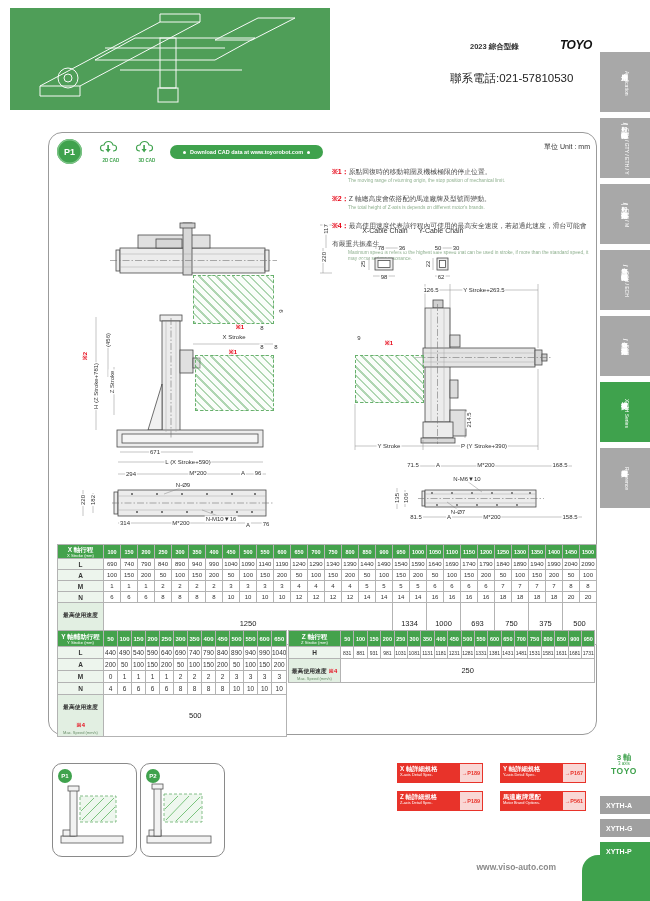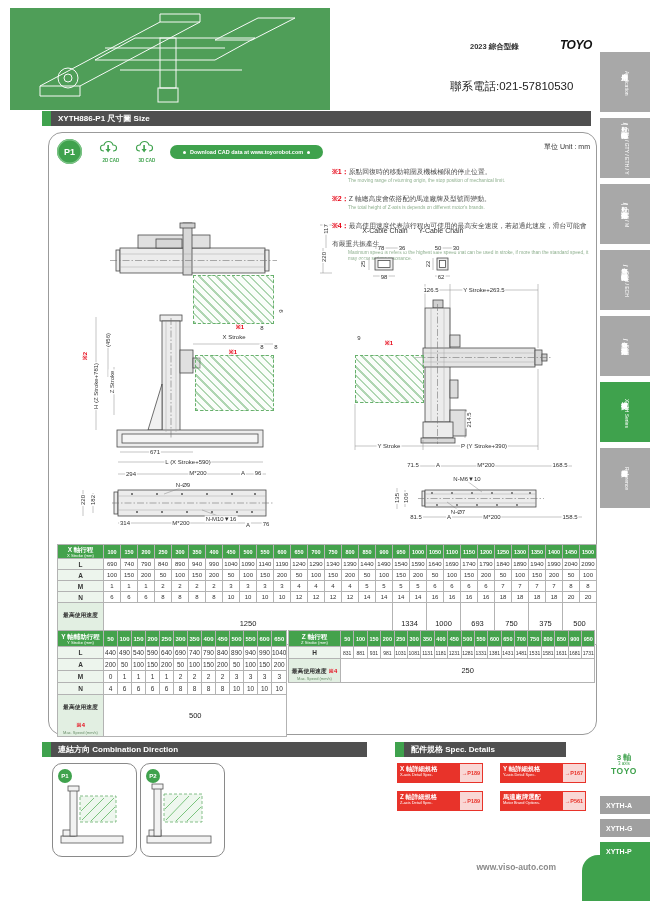--- a/index.html
+++ b/index.html
@@ -3,21 +3,21 @@
 <meta charset="utf-8">
 <style>
   html,body{margin:0;padding:0;background:#e9e9e9;}
   .page{position:relative;width:650px;height:901px;background:#fff;overflow:hidden;
         font-family:"Liberation Sans",sans-serif;color:#333;}
   
   .hero{position:absolute;left:10px;top:8px;width:320px;height:102px;background:#4f9e58;}
   .brand-edition{position:absolute;left:470px;top:42px;font-size:7.5px;font-weight:bold;color:#333;}
   .brand-logo{position:absolute;left:560px;top:38px;font-size:12px;font-weight:bold;font-style:italic;
               letter-spacing:-0.5px;color:#111;}
-  .phone{position:absolute;left:450px;top:79px;font-size:11.5px;color:#222;}
+  .phone{position:absolute;left:450px;top:71px;font-size:11.5px;color:#222;}
   
   .side-tab{position:absolute;left:600px;width:50px;height:60px;background:#a8a8a8;color:#fff;
             display:flex;align-items:center;justify-content:center;cursor:pointer;}
   .side-tab.active{background:#3fa24d;}
   .vtext{writing-mode:vertical-rl;text-align:center;display:flex;gap:2px;line-height:1.1;}
   .vtext .zh{font-size:6.5px;font-weight:bold;}
   .vtext .en{font-size:5px;}
   
   .secbar{position:absolute;left:42px;top:111px;display:flex;height:15px;}
   .secbar .sq{width:9px;height:15px;background:#3fa24d;}
@@ -148,24 +148,20 @@
         </div>
       </div>
       <div class="side-tab" style="top: 448px;">
         <div class="vtext">
           <span class="zh">參考資料</span>
           <span class="en">Reference</span>
         </div>
       </div>
     </div>
 
-  <div class="secbar">
-    <div class="sq"></div>
-    <div class="bar">XYTH886-P1 尺寸圖 Size</div>
-  </div>
 
   <div class="panel"></div>
   <div class="pbadge">P1</div>
 
   <div class="cadicon" style="left:94px;top:140px;">
     <svg width="24" height="15" viewBox="0 0 24 15">
       <path d="M5 11 q-3.5 0 -3.5 -3 q0 -3 3.5 -3 q1 -3.5 4.5 -3.5 q3.5 0 4.5 3.5 q3.5 0 3.5 3 q0 3 -3.5 3" fill="none" stroke="#3fa24d" stroke-width="1.2"></path>
       <rect x="8.3" y="5" width="1.6" height="4.5" fill="#3fa24d"></rect>
       <path d="M6.5 9 L11.7 9 L9.1 12.5 Z" fill="#3fa24d"></path>
     </svg>
@@ -780,27 +776,20 @@
             <th class="sl">
               <div><span class="szh">最高使用速度 </span><span class="smk">※4</span></div>
               <div class="sen">Max. Speed (mm/s)</div>
             </th>
             <td class="spv" colspan="19">250</td>
           </tr>
         </tbody>
       </table>
     </div>
 
-  <div class="secbar" style="left:42px;top:742px;">
-    <div class="sq"></div>
-    <div class="bar" style="width:316px;">
-      <span>連結方向</span>&nbsp;
-      <span style="font-weight:bold;">Combination Direction</span>
-    </div>
-  </div>
 
   <div class="combo-panel" style="left:52px;">
     <div class="combo-badge">P1</div>
     <svg width="80" height="88" viewBox="0 0 80 88">
       <g stroke="#555" stroke-width="0.8" fill="#f2f2f2">
         <rect x="8" y="72" width="62" height="7"></rect>
         <rect x="10" y="66" width="12" height="6"></rect>
         <rect x="17" y="26" width="7" height="46"></rect>
         <rect x="15" y="22" width="11" height="5"></rect>
       </g>
@@ -825,27 +814,20 @@
       <rect x="23" y="30" width="38" height="28" fill="#eef7ee" stroke="#67b06c" stroke-dasharray="3 2" stroke-width="0.8"></rect>
       <g stroke="#7cc47e" stroke-width="1">
         <line x1="25" y1="56" x2="48" y2="32"></line>
           <line x1="35" y1="57" x2="59" y2="33"></line>
           <line x1="46" y1="57" x2="60" y2="43"></line>
           <line x1="24" y1="45" x2="37" y2="32"></line>
       </g>
     </svg>
   </div>
 
-  <div class="secbar" style="left:395px;top:742px;">
-    <div class="sq"></div>
-    <div class="bar" style="width:162px;">
-      <span>配件規格</span>&nbsp;
-      <span style="font-weight:bold;">Spec. Details</span>
-    </div>
-  </div>
   <div id="speclinks">
       <a class="spec-link" style="left: 397px; top: 763px;">
         <div class="redbox">
           <div class="szh">X 軸詳細規格</div>
           <div class="sen">X-axis Detail Spec.</div>
         </div>
         <div class="pg">→P189</div>
       </a>
       <a class="spec-link" style="left: 500px; top: 763px;">
         <div class="redbox">

